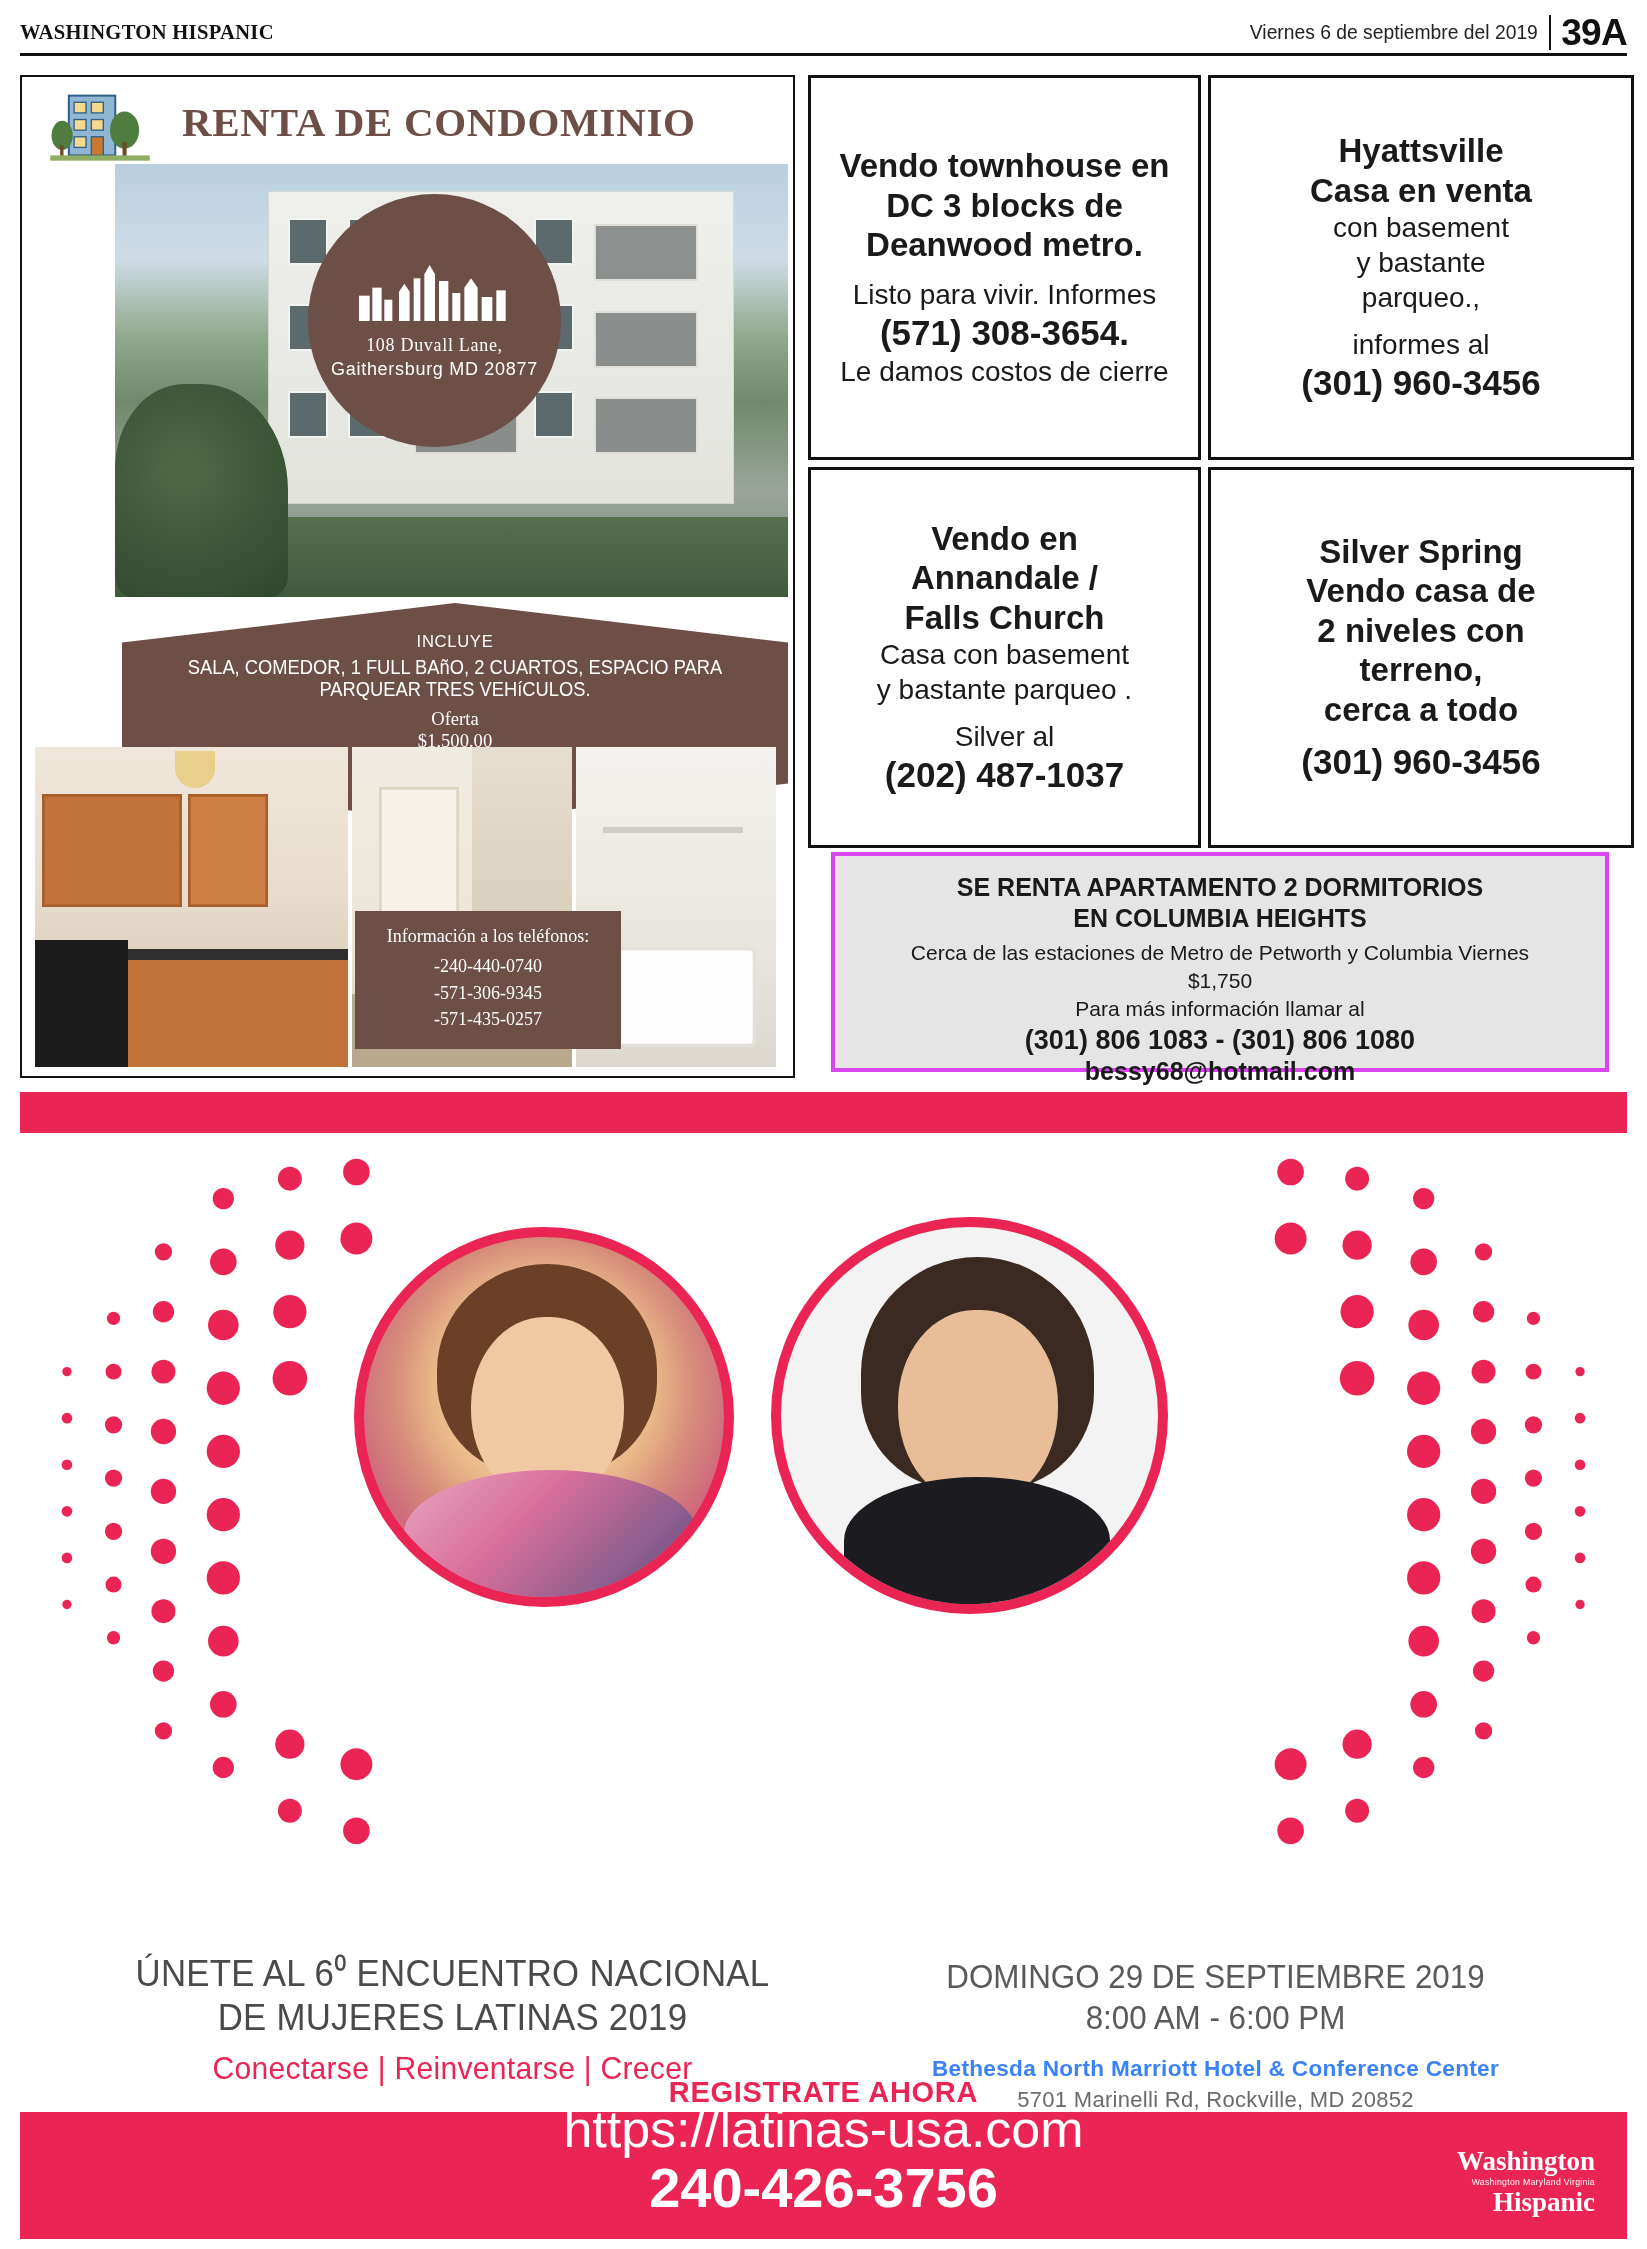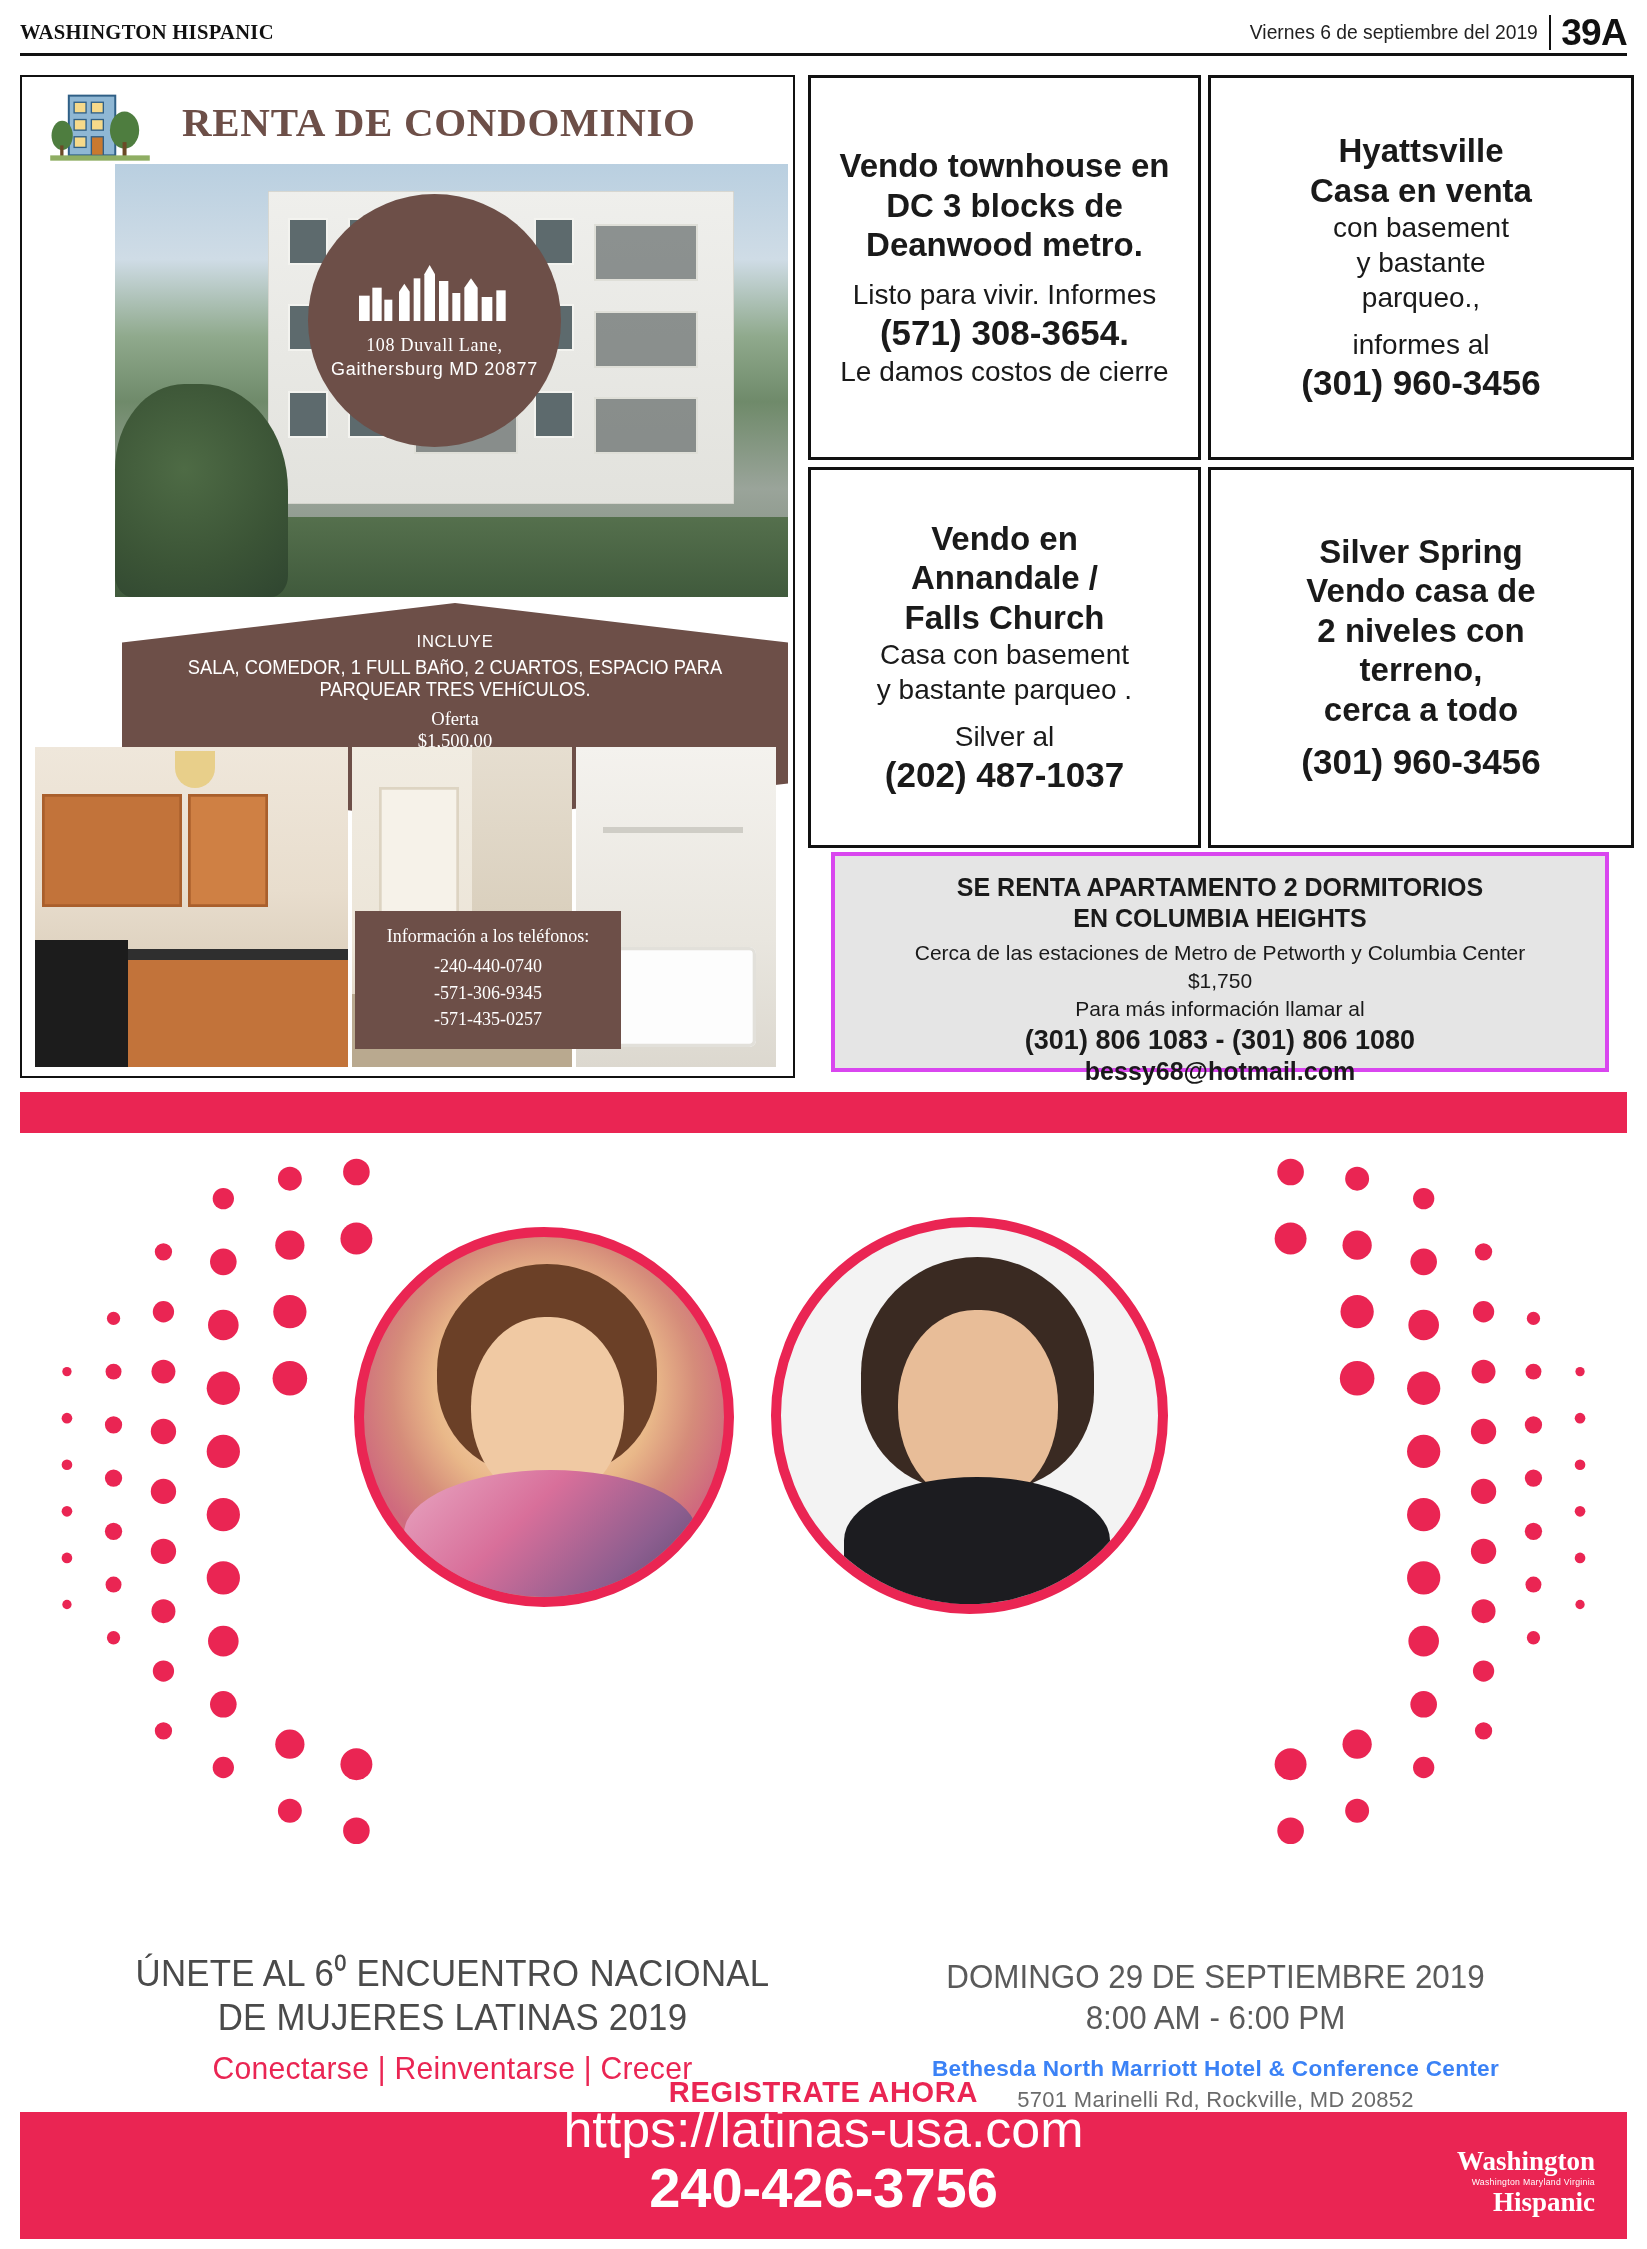--- a/index.html
+++ b/index.html
@@ -693,21 +693,21 @@
     <div class="big">terreno,</div>
     <div class="big">cerca a todo</div>
     <div class="sp"></div>
     <div class="phone">(301) 960-3456</div>
   </div>
 </div>
 
 <div class="columbia-box">
   <div class="t1">SE RENTA APARTAMENTO 2 DORMITORIOS</div>
   <div class="t1">EN COLUMBIA HEIGHTS</div>
-  <div class="t2">Cerca de las estaciones de Metro de Petworth y Columbia Center</div>
+  <div class="t2">Cerca de las estaciones de Metro de Petworth y Columbia Viernes</div>
   <div class="t3">$1,750</div>
   <div class="t4">Para más información llamar al</div>
   <div class="t5">(301) 806 1083 - (301) 806 1080</div>
   <div class="t6">bessy68@hotmail.com</div>
 </div>
 
 <div class="event-ad">
   <div class="event-top-band"></div>
   <div class="event-white"></div>
 

